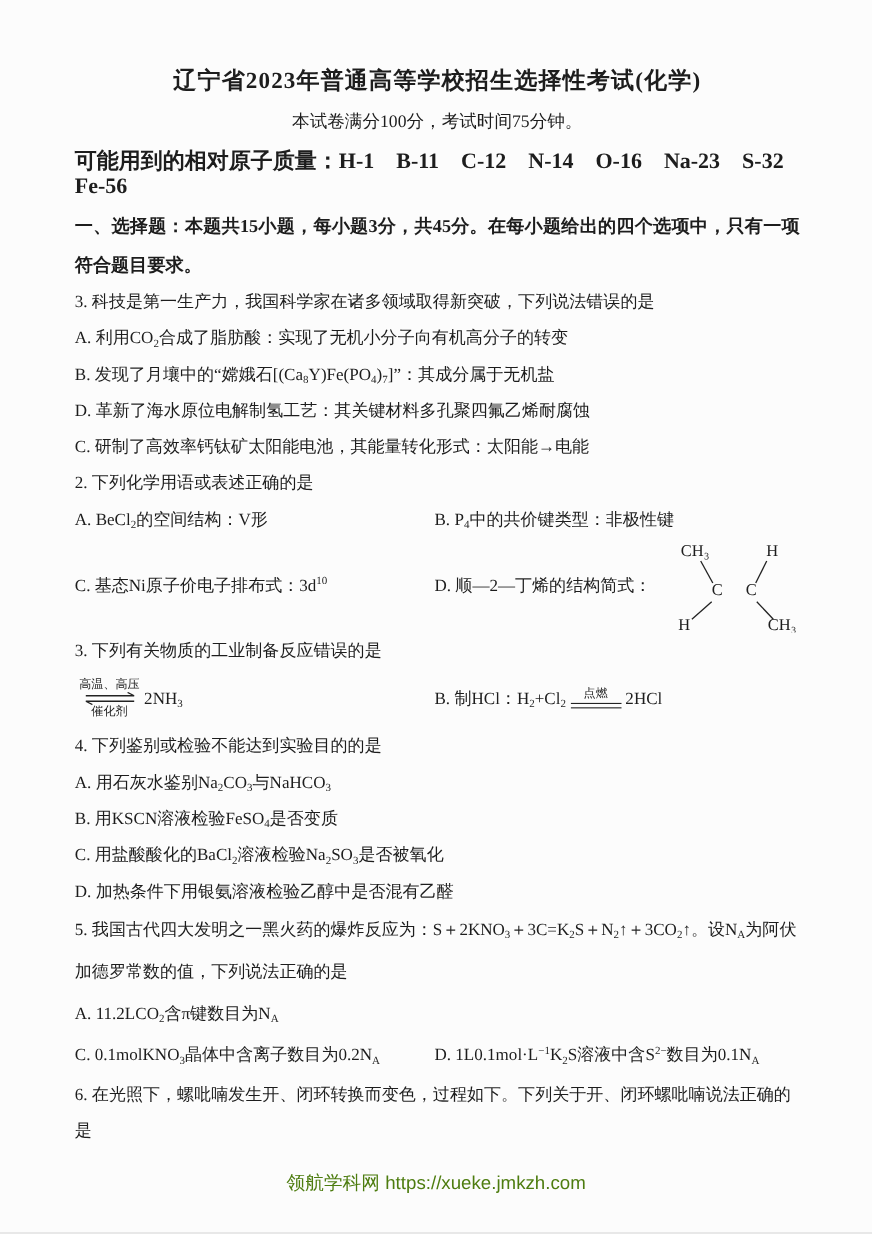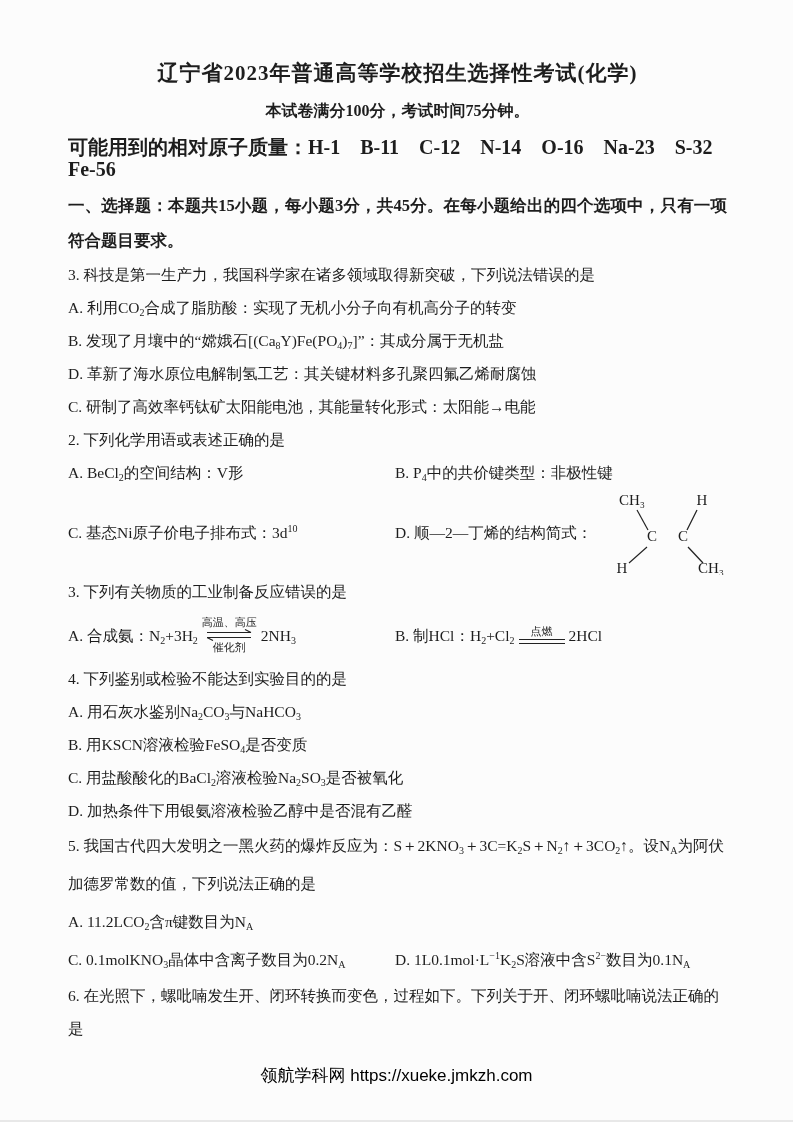--- a/index.html
+++ b/index.html
@@ -9,21 +9,21 @@
     margin: 0 auto;
     background: #fcfcfc;
     color: #1d1d1d;
     font-family: "Liberation Serif", "DejaVu Serif", serif;
     position: relative;
     overflow: hidden;
   }
   .content { padding: 58px 66px 0 68px; }
 
   .title    { font-size: 21px; font-weight: 700; text-align: center; line-height: 30px; letter-spacing: 1px; }
-  .subtitle { font-size: 16px; font-weight: 700; text-align: center; line-height: 22px; margin-top: 12px; }
+  .subtitle { font-size: 16px; font-weight: 400; text-align: center; line-height: 22px; margin-top: 12px; }
   .atomic   { font-size: 20px; font-weight: 700; line-height: 22px; margin-top: 14px; }
   .section  { font-size: 16.5px; font-weight: 700; line-height: 35px; margin-top: 8px; text-align: justify; }
 
   .qline { font-size: 15.5px; line-height: 33px; }
   .lh38  { line-height: 38px; }
 
   .optrow { display: flex; align-items: center; }
   .ol { width: 327px; flex-shrink: 0; }
   .or { flex: 1; }
   .nowrap { white-space: nowrap; }
@@ -39,21 +39,21 @@
   .dline { display: block; width: 46px; height: 5px; border-top: 1.4px solid #222; border-bottom: 1.4px solid #222; margin: 1px 0; }
 
   
   .dstruct { display: flex; align-items: center; }
   .butene text { font-size: 15px; font-family: "Liberation Serif", serif; fill: #1d1d1d; }
   .butene line { stroke: #222; stroke-width: 1.2; }
 
   .footer {
     position: absolute; top: 1064px; left: 0; right: 0;
     text-align: center;
-    color: #000000;
+    color: #4d7c0f;
     font-size: 17px;
     font-family: "Liberation Sans", sans-serif;
   }
 </style>
 </head>
 <body>
 
 <div class="page">
   <div class="content">
 
@@ -93,21 +93,20 @@
             <line x1="96" y1="58" x2="111" y2="74"></line>
           </svg>
         </div>
       </div>
     </div>
 
     <div>
       <div class="qline">3. 下列有关物质的工业制备反应错误的是</div>
       <div class="optrow eqrow">
         <div class="ol chemline qline">
-          <span>A. 合成氨：N<sub>2</sub>+3H<sub>2</sub></span>
           <span class="eqstack">
             <span class="cond">高温、高压</span>
             <svg width="52" height="12" viewBox="0 0 52 12">
               <path d="M4 3.5 H48 M48 3.5 l-6 -3" stroke="#222" fill="none" stroke-width="1.2"></path>
               <path d="M4 8.5 H48 M4 8.5 l6 3" stroke="#222" fill="none" stroke-width="1.2"></path>
             </svg>
             <span class="cond">催化剂</span>
           </span>
           <span>2NH<sub>3</sub></span>
         </div>

